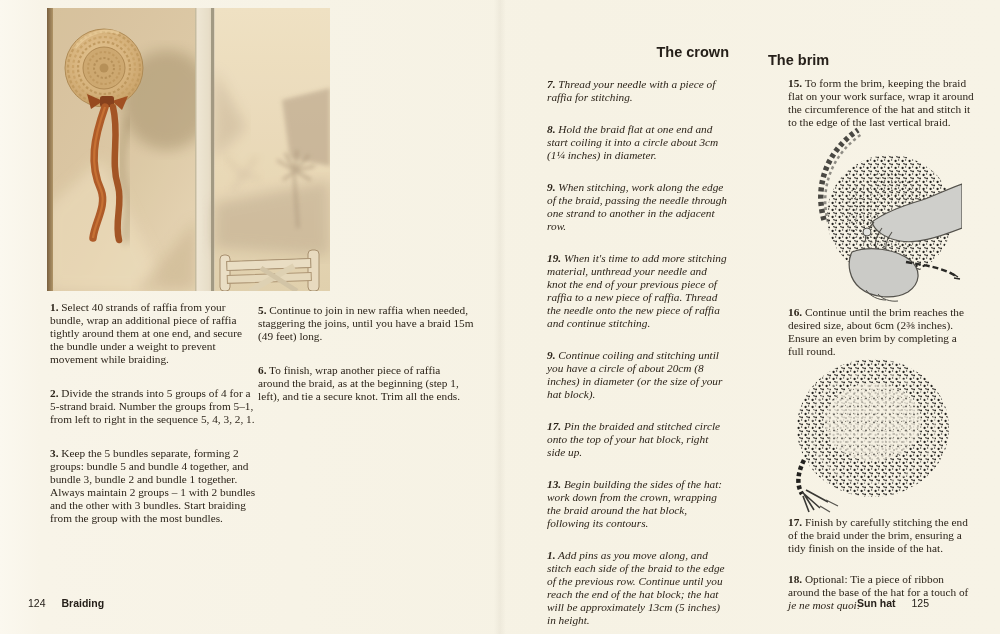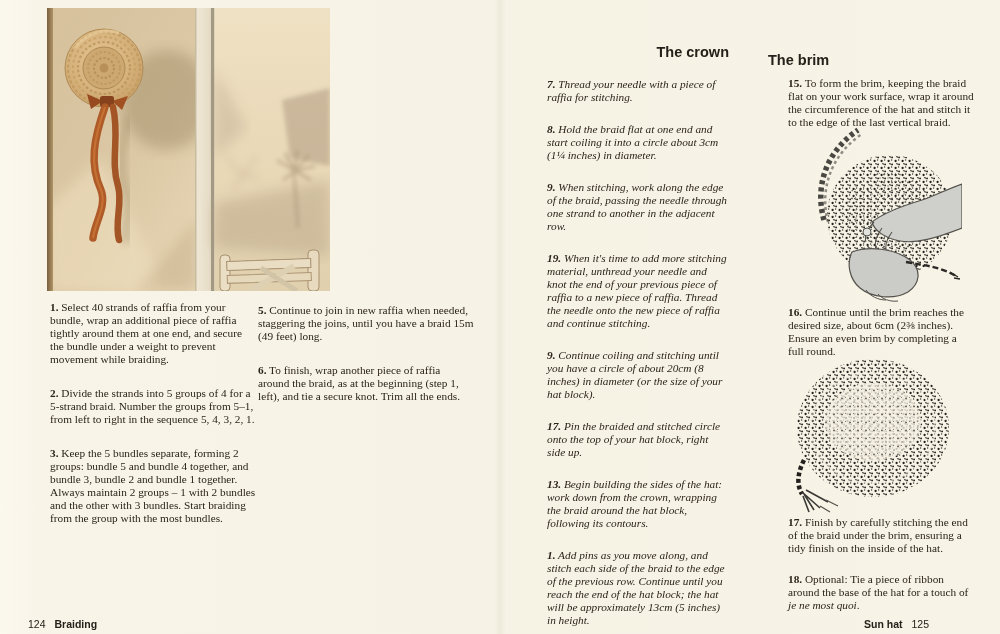--- a/index.html
+++ b/index.html
@@ -17,21 +17,21 @@
           letter-spacing:.1px;margin:0 0 15px 0;color:#26201a;}
   .h-col{font-family:"Liberation Sans",sans-serif;font-weight:700;font-size:14.5px;
          margin:0 0 18px 0;color:#26201a;text-align:right;}
   
   .col{position:absolute;}
   .step{font-size:11.3px;line-height:13px;margin:0 0 21px 0;text-align:left;}
   .step b{font-weight:700;}
   .crown-col .step{margin-bottom:19px;font-style:italic;}
   
   .footer{position:absolute;top:597px;font-family:"Liberation Sans",sans-serif;
-          font-size:10.5px;color:#26201a;display:flex;gap:9px;align-items:baseline;margin-top:21px;}
+          font-size:10.5px;color:#26201a;display:flex;gap:16px;align-items:baseline;}
   .footer .bold{font-weight:700;}
   
   .brim-col{position:absolute;left:760px;top:44px;width:187px;height:580px;}
   .brim-col .h-col{position:absolute;top:0;left:0;margin:8px;}
   .abs{position:absolute;left:16px;width:187px;margin-left:12px;}
   .illus{position:absolute;}
 </style>
 </head>
 <body>
 

